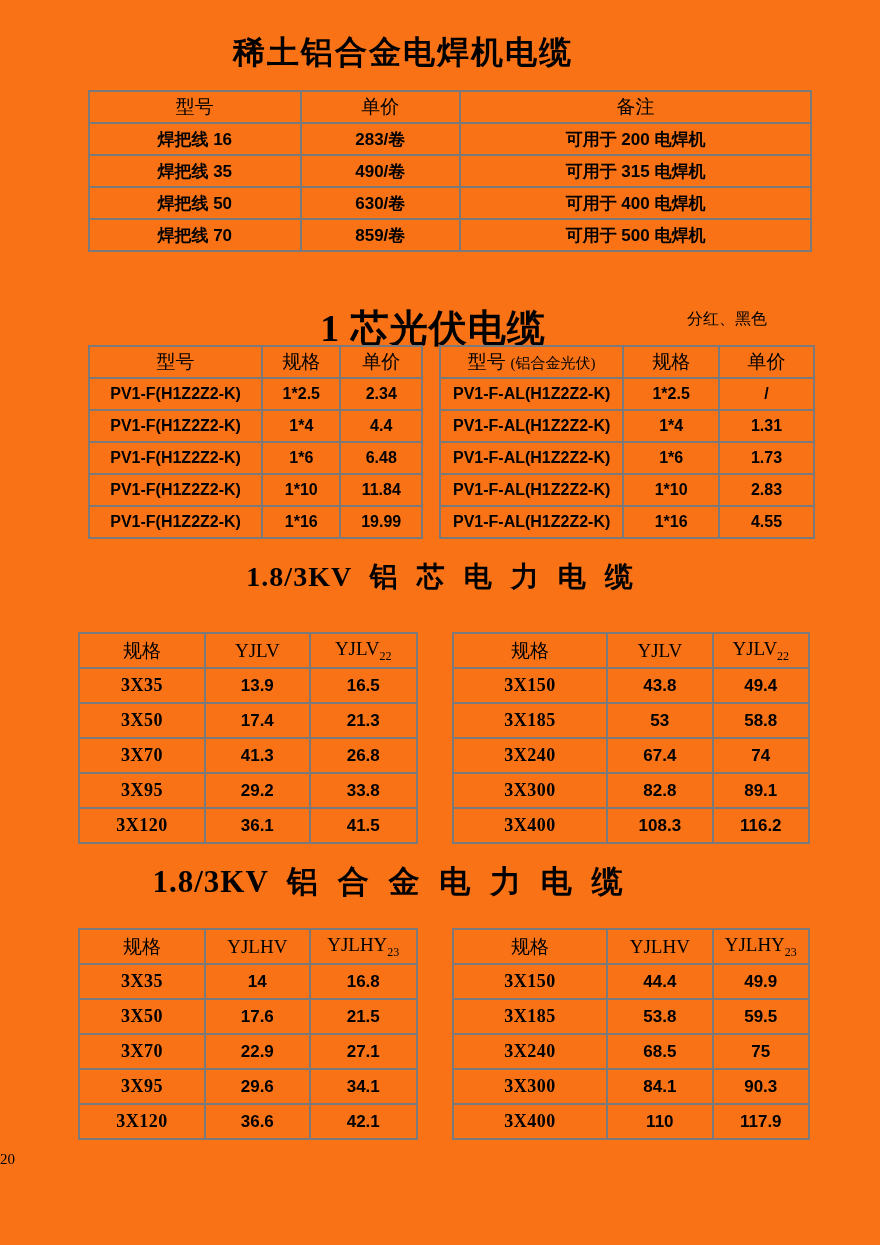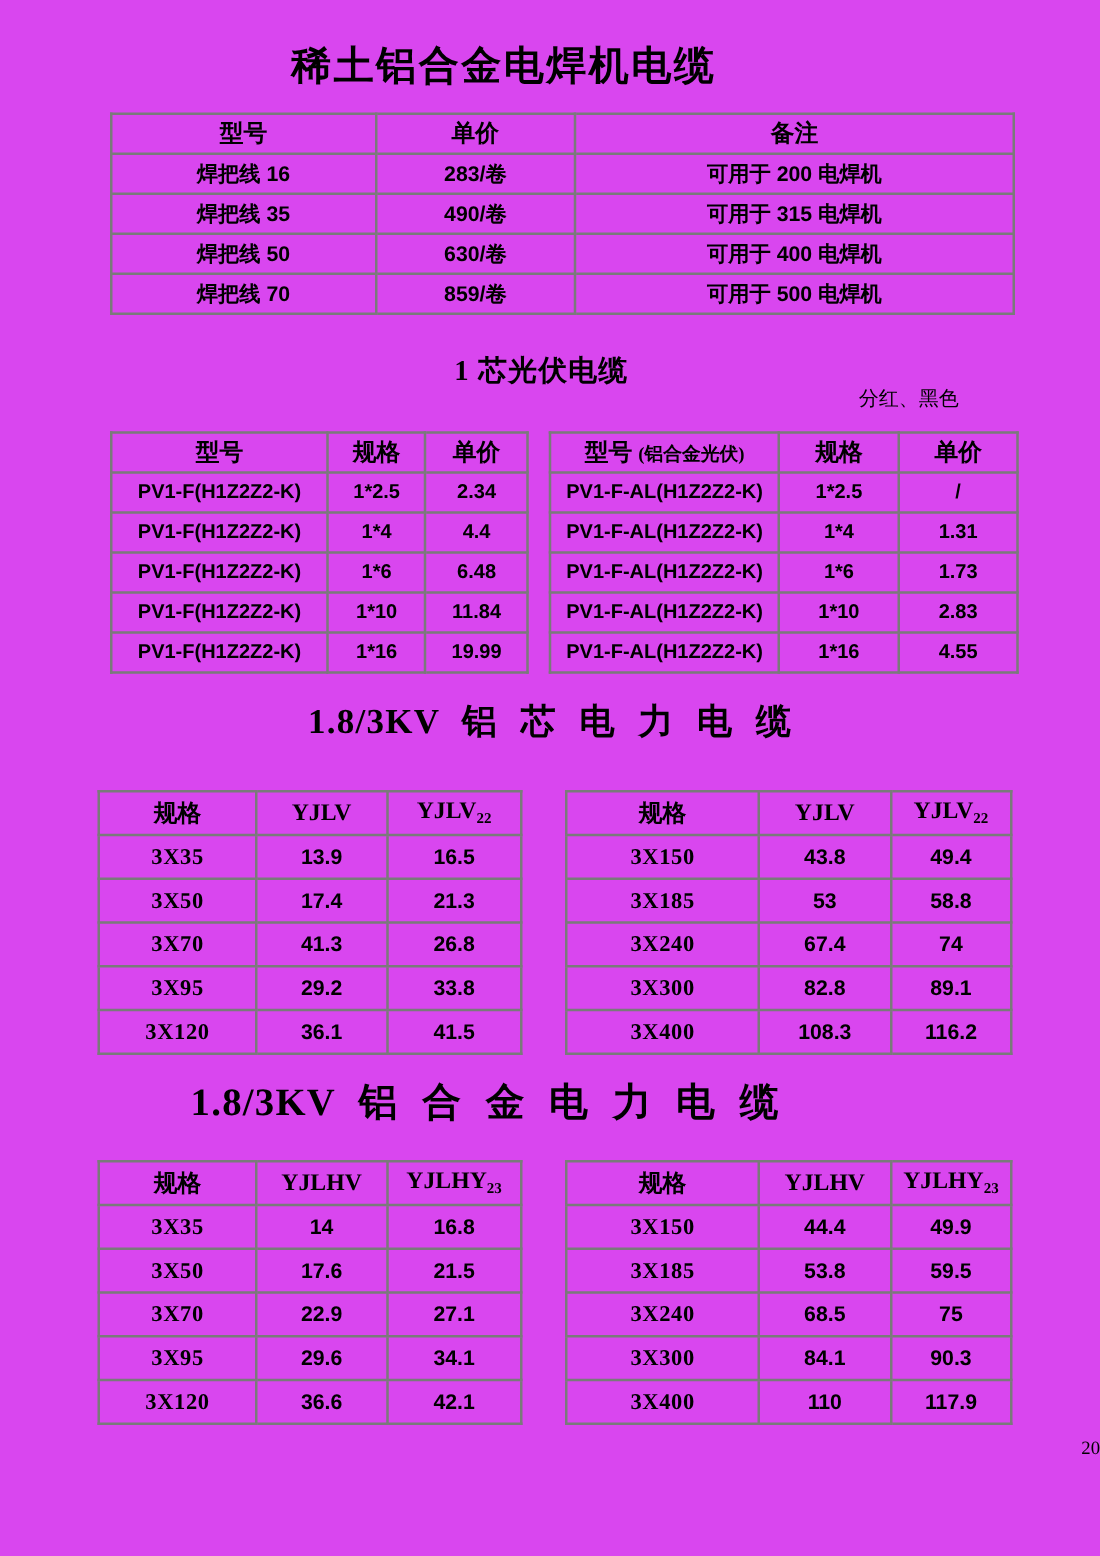--- a/index.html
+++ b/index.html
@@ -1,45 +1,45 @@
 <!DOCTYPE html>
 <html><head>
 <meta charset="utf-8">
 <style>
   * { margin:0; padding:0; box-sizing:border-box; }
   html,body { background:#ffffff; }
   .page {
     position:relative; width:880px; height:1245px;
-    background:#d946ef; color:#000; overflow:hidden;
+    background:#f97316; color:#000; overflow:hidden;
     font-family:"Liberation Serif", serif;
   }
   .title {
     position:absolute; left:0; text-align:center;
     font-family:"Liberation Serif", serif; font-weight:700;
     white-space:nowrap; color:#000;
   }
   .t1 { top:31px;  width:806px; font-size:32px; letter-spacing:2px; }
-  .t2 { top:281px; width:866px; font-size:23px; letter-spacing:1px; }
+  .t2 { top:303px; width:866px; font-size:38px; letter-spacing:1px; }
   .t3 { top:558px; width:880px; font-size:28px; word-spacing:10px; letter-spacing:1px; }
   .t4 { top:861px; width:776px; font-size:31px; word-spacing:10px; letter-spacing:1px; }
   .color-note {
     position:absolute; top:309px; left:687px;
     font-size:16px; font-family:"Liberation Serif", serif;
   }
   .page-num {
     position:absolute; top:1151px; left:0; width:880px;
-    text-align:right; font-size:15px;
+    text-align:left; font-size:15px;
   }
   table.tbl { border-collapse:collapse; table-layout:fixed; }
   .tbl th, .tbl td {
     border:2px solid #7a7a7a; text-align:center; vertical-align:middle;
     padding:0; overflow:hidden; white-space:nowrap;
   }
   .tbl th {
-    font-family:"Liberation Serif", serif; font-weight:700; font-size:19px;
+    font-family:"Liberation Serif", serif; font-weight:400; font-size:19px;
   }
   .tbl td {
     font-family:"Liberation Sans", sans-serif; font-weight:700; font-size:17px;
   }
   .th-bold { font-weight:700; }
   .th-note { font-size:15px; }
   sub { font-size:12px; }
 
   .welding { position:absolute; left:88px; top:90px; width:724px; }
   .welding th, .welding td { height:32px; }

